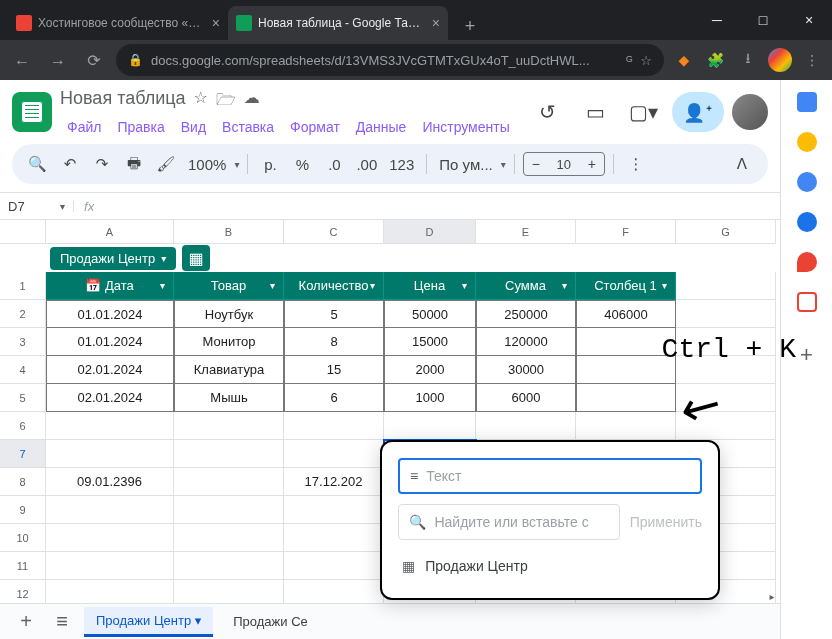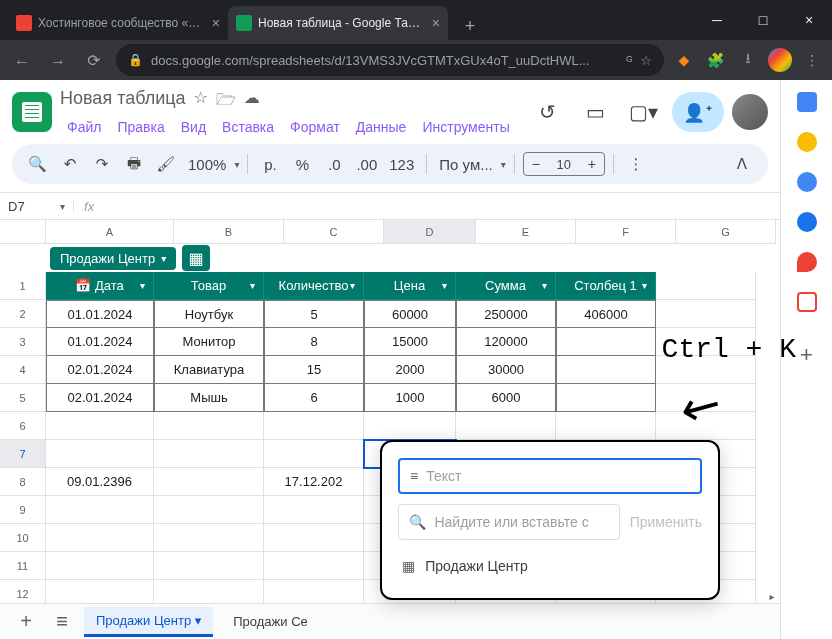--- a/index.html
+++ b/index.html
@@ -68,21 +68,21 @@
 
 .pill-row { position: absolute; top: 24px; left: 46px; height: 28px; display: flex; align-items: center; gap: 6px; padding-left: 4px; }
 .pill { background: #00796b; color: #fff; font-size: 13px; padding: 4px 10px; border-radius: 4px; display: flex; align-items: center; gap: 6px; cursor: pointer; }
 .pill .dd { font-size: 10px; }
 .pill2 { width: 28px; height: 26px; background: #00796b; border-radius: 4px; display: flex; align-items: center; justify-content: center; color: #fff; cursor: pointer; }
 
 .rows { position: absolute; top: 52px; left: 0; }
 .row { display: flex; height: 28px; }
 .rh { width: 46px; border-right: 1px solid #e0e0e0; border-bottom: 1px solid #e0e0e0; text-align: center; font-size: 11px; color: #5f6368; line-height: 28px; background: #fff; }
 .cell { border-right: 1px solid #e0e0e0; border-bottom: 1px solid #e0e0e0; font-size: 13px; color: #202124; display: flex; align-items: center; justify-content: center; background: #fff; }
-.cA { width: 108px; } .cB { width: 110px; } .cC { width: 100px; } .cD { width: 92px; text-align: right; } .cE { width: 100px; } .cF { width: 100px; } .cG { width: 100px; }
+.cA { width: 128px; } .cB { width: 110px; } .cC { width: 100px; } .cD { width: 92px; text-align: right; } .cE { width: 100px; } .cF { width: 100px; } .cG { width: 100px; }
 
 .thead { background: #00796b !important; color: #fff !important; font-weight: 500; border-color: #009688 !important; position: relative; }
 .thead .dd { position: absolute; right: 8px; font-size: 10px; }
 .tbody { border: 1px solid #777 !important; border-top: none !important; }
 .row:nth-child(2) .tbody { border-top: 1px solid #777 !important; }
 
 .r7 .rh { background: #e8eaed; color: #0b57d0; }
 .r7 .cD { outline: 2px solid #0b57d0; outline-offset: -1px; z-index: 5; }
 
 .sheetbar { height: 36px; border-top: 1px solid #e0e0e0; display: flex; align-items: center; padding: 0 12px; gap: 8px; background: #f9fbfd; font-size: 13px; }
@@ -250,21 +250,21 @@
             <div class="cell cD  thead">Цена<span class="dd">▾</span></div>
             <div class="cell cE  thead">Сумма<span class="dd">▾</span></div>
             <div class="cell cF  thead" style="border-right: 1px solid rgb(0, 150, 136);">Столбец 1<span class="dd">▾</span></div>
             <div class="cell cG"></div>
           </div>
           <div class="row ">
             <div class="rh">2</div>
             <div class="cell cA tbody">01.01.2024</div>
             <div class="cell cB tbody">Ноутбук</div>
             <div class="cell cC tbody">5</div>
-            <div class="cell cD tbody">60000</div>
+            <div class="cell cD tbody">50000</div>
             <div class="cell cE tbody">250000</div>
             <div class="cell cF tbody">406000</div>
             <div class="cell cG"></div>
           </div>
           <div class="row ">
             <div class="rh">3</div>
             <div class="cell cA tbody">01.01.2024</div>
             <div class="cell cB tbody">Монитор</div>
             <div class="cell cC tbody">8</div>
             <div class="cell cD tbody">15000</div>

